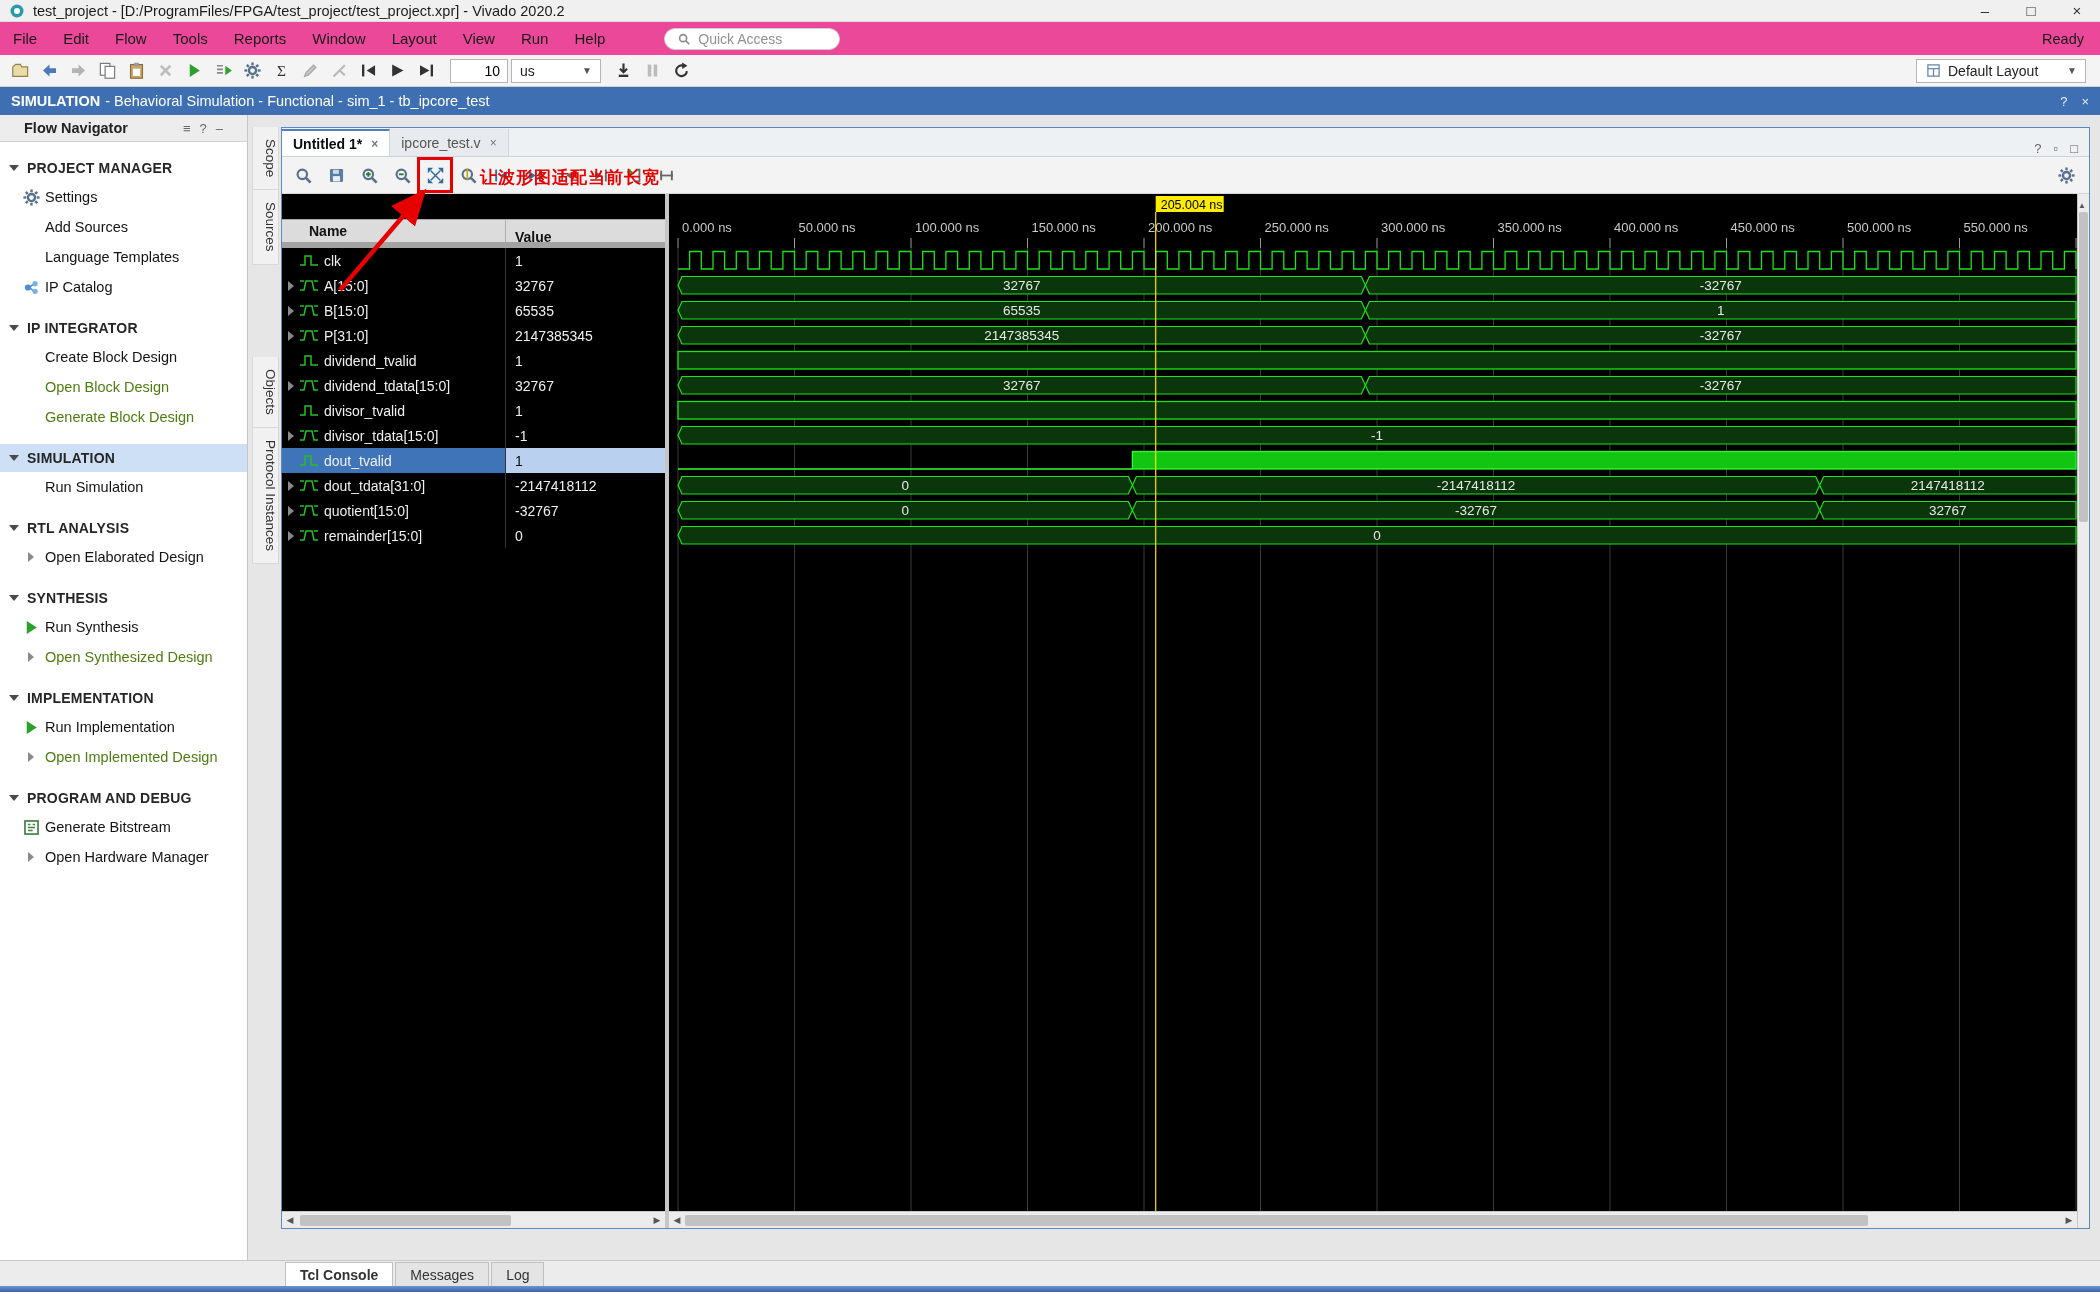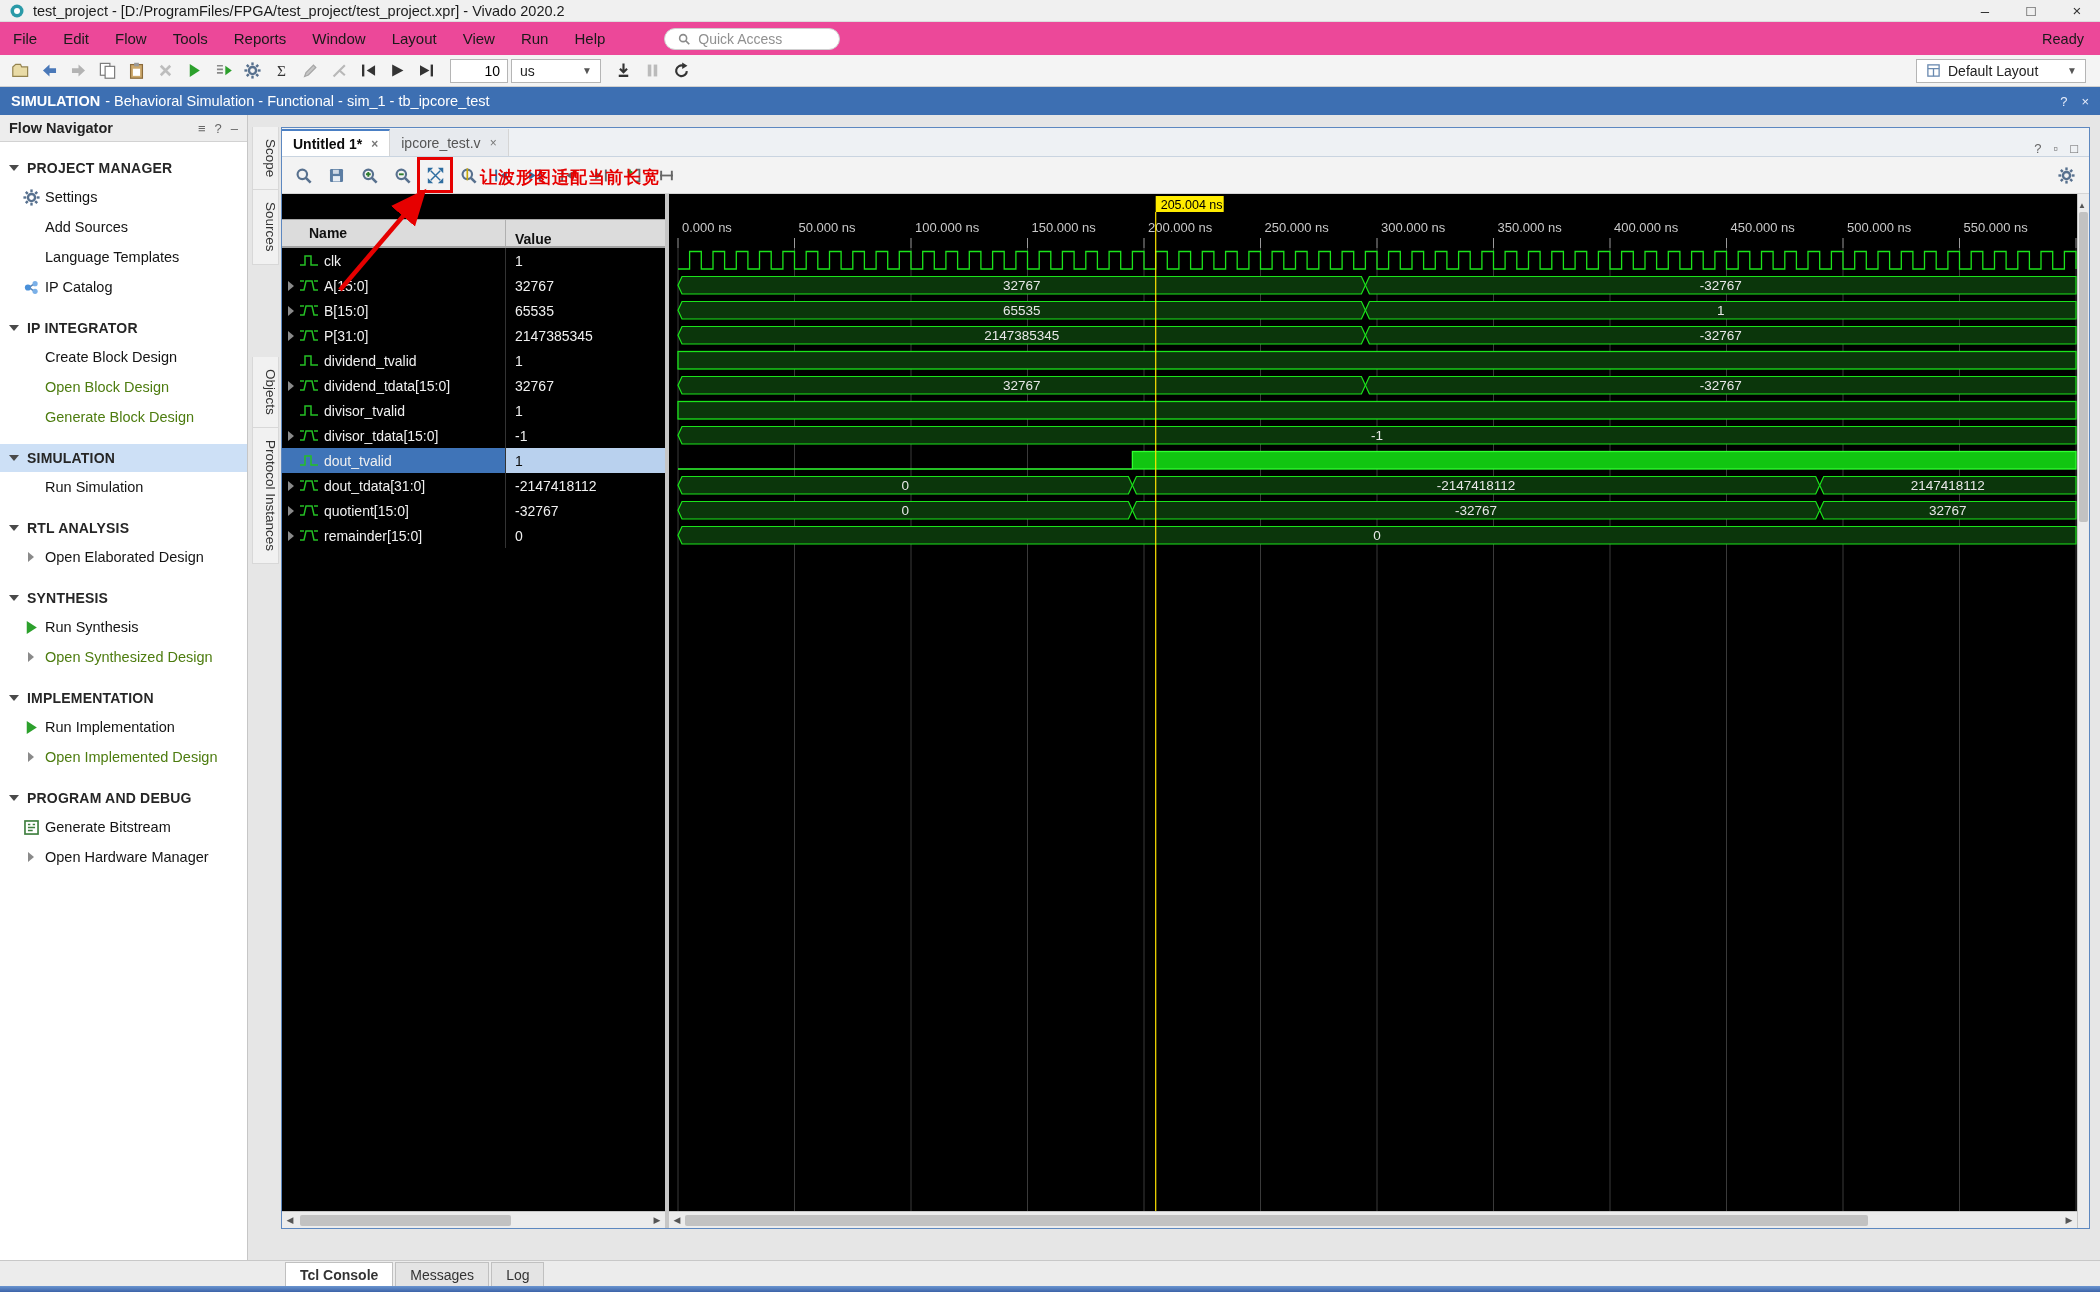--- a/index.html
+++ b/index.html
@@ -29,21 +29,21 @@
 .caret{font-size:10px;color:#555;}
 
 
 .simbar{height:28px;background:#3d6fb2;color:#fff;display:flex;align-items:center;padding:0 11px;font-size:14.5px;}
 .simbar b{margin-right:5px;}
 .simbar-icons{margin-left:auto;display:flex;gap:14px;font-size:13px;color:#e8eefc;}
 
 
 .content{flex:1;display:flex;min-height:0;}
 .flownav{width:248px;background:#fff;border-right:1px solid #c6c6c6;display:flex;flex-direction:column;overflow:hidden;}
-.flownav-header{height:27px;background:#ededed;border-bottom:1px solid #d2d2d2;display:flex;align-items:center;padding:0 9px;flex:0 0 auto;}
+.flownav-header{height:27px;background:#ededed;border-bottom:1px solid #d2d2d2;display:flex;align-items:center;padding:0 24px;flex:0 0 auto;}
 .flownav-title{font-weight:bold;font-size:14.5px;color:#222;flex:1;}
 .fn-hicon{color:#666;font-size:13px;margin-left:9px;}
 .nav-section{padding-top:12px;}
 .nav-sec-header{display:flex;align-items:center;height:28px;padding-left:9px;}
 .nav-section.selected .nav-sec-header{background:#cde0f6;}
 .tri-down{width:0;height:0;border-left:5px solid transparent;border-right:5px solid transparent;border-top:6px solid #4a4a4a;margin-right:8px;}
 .tri-right{width:0;height:0;border-top:5px solid transparent;border-bottom:5px solid transparent;border-left:6px solid #8a8a8a;}
 .nav-sec-label{font-size:14px;font-weight:bold;color:#262626;letter-spacing:.2px;}
 .nav-item{display:flex;align-items:center;height:30px;padding-left:17px;font-size:14.5px;color:#141414;}
 .nav-item.disabled{color:#4d7c0f;}
@@ -64,21 +64,21 @@
 .ww-tabicons{margin-left:auto;display:flex;gap:12px;padding-right:11px;color:#666;font-size:13px;}
 .ww-toolbar{height:37px;background:#f3f3f3;border-bottom:1px solid #d5d5d5;display:flex;align-items:center;padding-left:7px;gap:5px;position:relative;flex:0 0 auto;}
 .ww-toolbar .icon{width:28px;height:28px;}
 .red-boxed{outline:3px solid #e60000;outline-offset:1px;}
 .annot-text{position:absolute;left:198px;top:9px;color:#e60000;font-size:17px;font-weight:bold;z-index:40;white-space:nowrap;letter-spacing:1px;}
 .annot-arrow{position:absolute;left:0;top:0;z-index:45;pointer-events:none;}
 .ww-settings{margin-left:auto;margin-right:9px;}
 .ww-body{flex:1;display:flex;min-height:0;background:#000;}
 .lg{width:383px;display:flex;flex-direction:column;background:#000;flex:0 0 auto;}
 .lg-spacer{height:25px;background:#000;}
-.lg-header{height:29px;display:flex;background:#dcdcdc;border-top:1px solid #a8a8a8;border-bottom:2px solid #a3a3a3;}
+.lg-header{height:29px;display:flex;background:#dcdcdc;border-top:1px solid #a8a8a8;border-bottom:6px solid #a3a3a3;}
 .lg-header .hcell{font-size:14px;font-weight:bold;color:#111;display:flex;align-items:center;}
 .hname{width:224px;padding-left:27px;border-right:1px solid #b0b0b0;}
 .hvalue{flex:1;padding-left:9px;margin-top:11px;}
 .sig-row{height:25px;display:flex;}
 .sig-name{width:224px;display:flex;align-items:center;color:#f0f0f0;font-size:14px;border-right:1px solid #333;overflow:hidden;white-space:nowrap;}
 .sig-val{flex:1;display:flex;align-items:center;padding-left:9px;color:#f0f0f0;font-size:14px;white-space:nowrap;overflow:hidden;}
 .sig-row.selected .sig-name{background:#3f74b8;}
 .sig-row.selected .sig-val{background:#b9d1ee;color:#0c0c0c;}
 .sig-chevron-slot{width:17px;display:flex;justify-content:center;align-items:center;flex:0 0 auto;}
 .sig-icon{width:20px;height:17px;margin-right:5px;flex:0 0 auto;display:inline-flex;}

